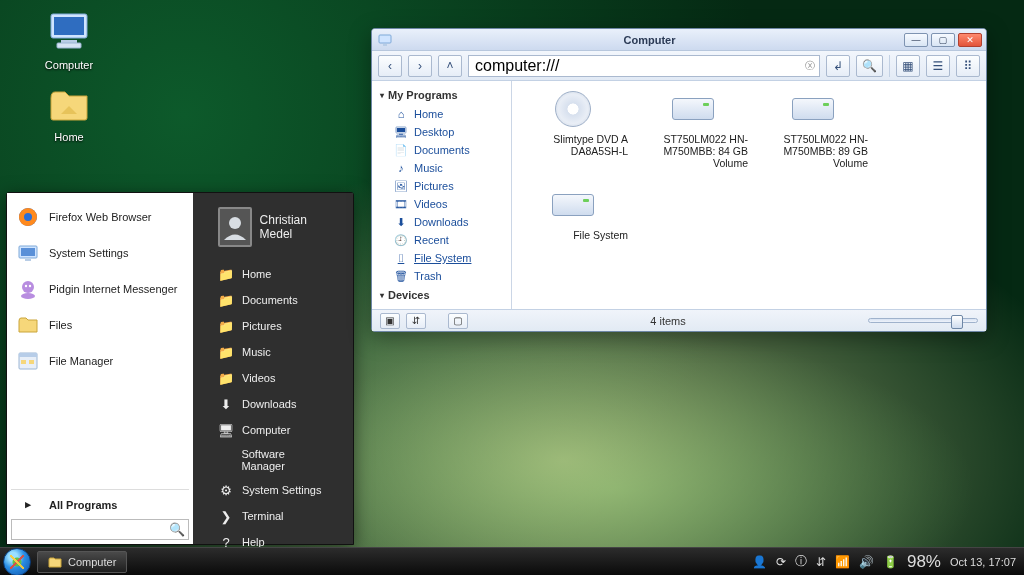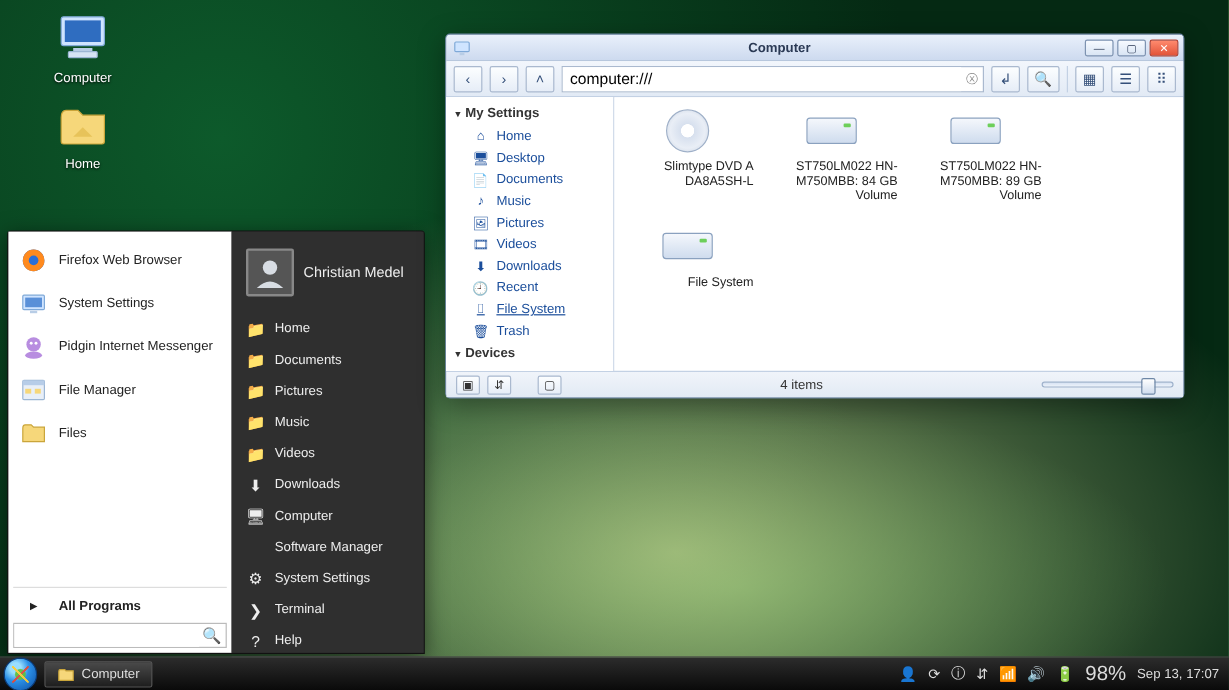--- a/index.html
+++ b/index.html
@@ -37,21 +37,21 @@
   #sm-left .allp {
     border-top:1px solid #ddd; padding:8px 6px 4px; font-size:11px; font-weight:600; color:#222;
     display:flex; align-items:center; gap:10px;
   }
   #sm-left .search {
     display:flex; align-items:center; margin-top:4px; border:1px solid #bbb; height:21px;
   }
   #sm-left .search input { flex:1; border:0; outline:0; font-size:11px; padding:0 5px; height:19px; }
   #sm-left .search .sicon { width:22px; text-align:center; font-size:13px; }
 
-  #sm-right { flex:1; background:#2f2f2f; color:#eee; display:flex; flex-direction:column; padding:8px 0 0; }
+  #sm-right { flex:1; background:#2f2f2f; color:#eee; display:flex; flex-direction:column; padding:8px 13px 0; }
   #sm-right .user { display:flex; align-items:center; gap:8px; padding:6px 12px 14px; }
   #sm-right .user .avatar {
     width:40px; height:40px; border:2px solid #888; background:#555;
     display:flex; align-items:center; justify-content:center; font-size:24px; border-radius:2px;
   }
   #sm-right .user .uname { font-size:12px; }
   #sm-right .place {
     display:flex; align-items:center; gap:8px; padding:5px 12px; font-size:11px; cursor:pointer;
   }
   #sm-right .place .pi { width:16px; height:16px; display:flex; align-items:center; justify-content:center; font-size:13px; }
@@ -89,21 +89,21 @@
   }
   .tb-btn {
     height:22px; min-width:24px; padding:0 5px; border:1px solid #aab9cf; border-radius:2px;
     background:linear-gradient(#fcfeff,#e6edf7); cursor:pointer;
     display:flex; align-items:center; justify-content:center; font-size:12px; color:#35507a;
   }
   .tb-sep { width:1px; height:22px; background:#c3d1e4; }
   #fm-loc {
     flex:1; height:22px; border:1px solid #aab9cf; background:#fff; display:flex; align-items:center;
   }
-  #fm-loc input { flex:1; border:0; outline:0; font-size:13px; padding:0 6px; height:20px; }
+  #fm-loc input { flex:1; border:0; outline:0; font-size:16px; padding:0 6px; height:20px; }
   #fm-loc .clr { width:18px; text-align:center; color:#888; cursor:pointer; font-size:10px; }
 
   #fm-body { flex:1; display:flex; min-height:0; }
   #fm-side {
     width:140px; background:#fff; border-right:1px solid #cbd6e6; overflow:auto; font-size:11px; padding:4px 0 8px;
   }
   #fm-side .hdr { display:flex; align-items:center; gap:4px; font-weight:700; color:#333; padding:4px 8px; }
   #fm-side .hdr .tri { font-size:8px; }
   #fm-side .itm { display:flex; align-items:center; gap:6px; padding:2px 8px 2px 22px; color:#1b4e9b; cursor:pointer; }
   #fm-side .itm.sel { text-decoration:underline; }
@@ -231,35 +231,35 @@
             <ellipse cx="11" cy="18" rx="7" ry="3" fill="#b88de0"></ellipse>
             <circle cx="9" cy="8" r="1.2" fill="#fff"></circle>
             <circle cx="13" cy="8" r="1.2" fill="#fff"></circle>
           </svg>
       </span>
       <span>Pidgin Internet Messenger</span>
     </div>
     <div class="app">
       <span class="ai">
         <svg width="22" height="22" viewBox="0 0 22 22">
+            <path d="M2 7v11h18V6H11L9 4H4Q2 4 2 7Z" fill="#f6d77a" stroke="#caa53a"></path>
+          </svg>
+      </span>
+      <span>Files</span>
+    </div>
+    <div class="app">
+      <span class="ai">
+        <svg width="22" height="22" viewBox="0 0 22 22">
             <rect x="2" y="3" width="18" height="16" rx="1" fill="#e8eff8" stroke="#9cb6d4"></rect>
             <rect x="2" y="3" width="18" height="4" fill="#b7cde8"></rect>
             <rect x="4" y="10" width="5" height="4" fill="#f6d77a"></rect>
             <rect x="12" y="10" width="5" height="4" fill="#f6d77a"></rect>
           </svg>
       </span>
       <span>File Manager</span>
-    </div>
-    <div class="app">
-      <span class="ai">
-        <svg width="22" height="22" viewBox="0 0 22 22">
-            <path d="M2 7v11h18V6H11L9 4H4Q2 4 2 7Z" fill="#f6d77a" stroke="#caa53a"></path>
-          </svg>
-      </span>
-      <span>Files</span>
     </div>
 
     <div class="sep"></div>
     <div class="allp">
       <span style="width:22px; text-align:center;">▸</span>
       <span>All Programs</span>
     </div>
     <div class="search">
       <input type="text" placeholder="" style="">
       <span class="sicon">🔍</span>
@@ -364,21 +364,21 @@
     <span class="tb-sep"></span>
     <span class="tb-btn">▦</span>
     <span class="tb-btn">☰</span>
     <span class="tb-btn">⠿</span>
   </div>
 
   <div id="fm-body">
     <div id="fm-side">
       <div class="hdr">
         <span class="tri">▾</span>
-        <span>My Settings</span>
+        <span>My Programs</span>
       </div>
       <div class="itm">
           <span class="si">⌂</span>
           <span>Home</span>
         </div>
       <div class="itm">
           <span class="si">🖥</span>
           <span>Desktop</span>
         </div>
       <div class="itm">
@@ -473,15 +473,15 @@
 
   <div id="tray">
     <span class="ti">👤</span>
     <span class="ti">⟳</span>
     <span class="ti">ⓘ</span>
     <span class="ti">⇵</span>
     <span class="ti">📶</span>
     <span class="ti">🔊</span>
     <span class="ti">🔋</span>
     <span class="pct">98%</span>
-    <span class="clock">Sep 13, 17:07</span>
+    <span class="clock">Oct 13, 17:07</span>
   </div>
 </div>
 
 </body></html>

